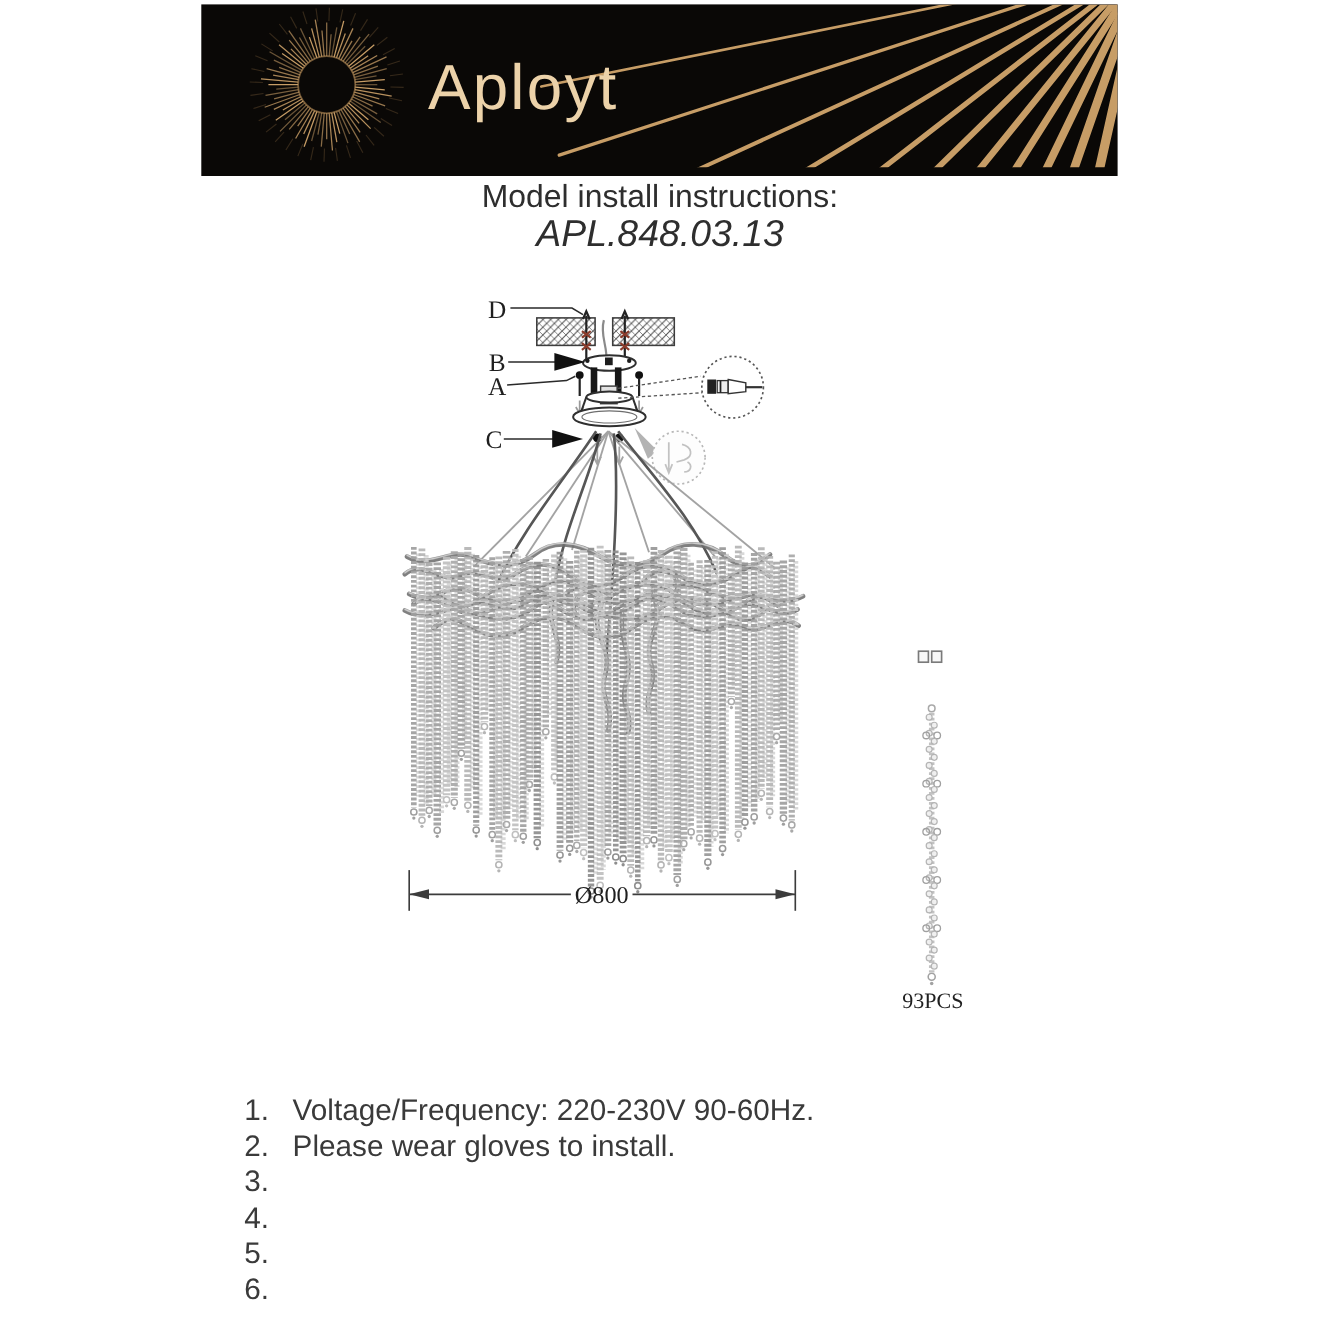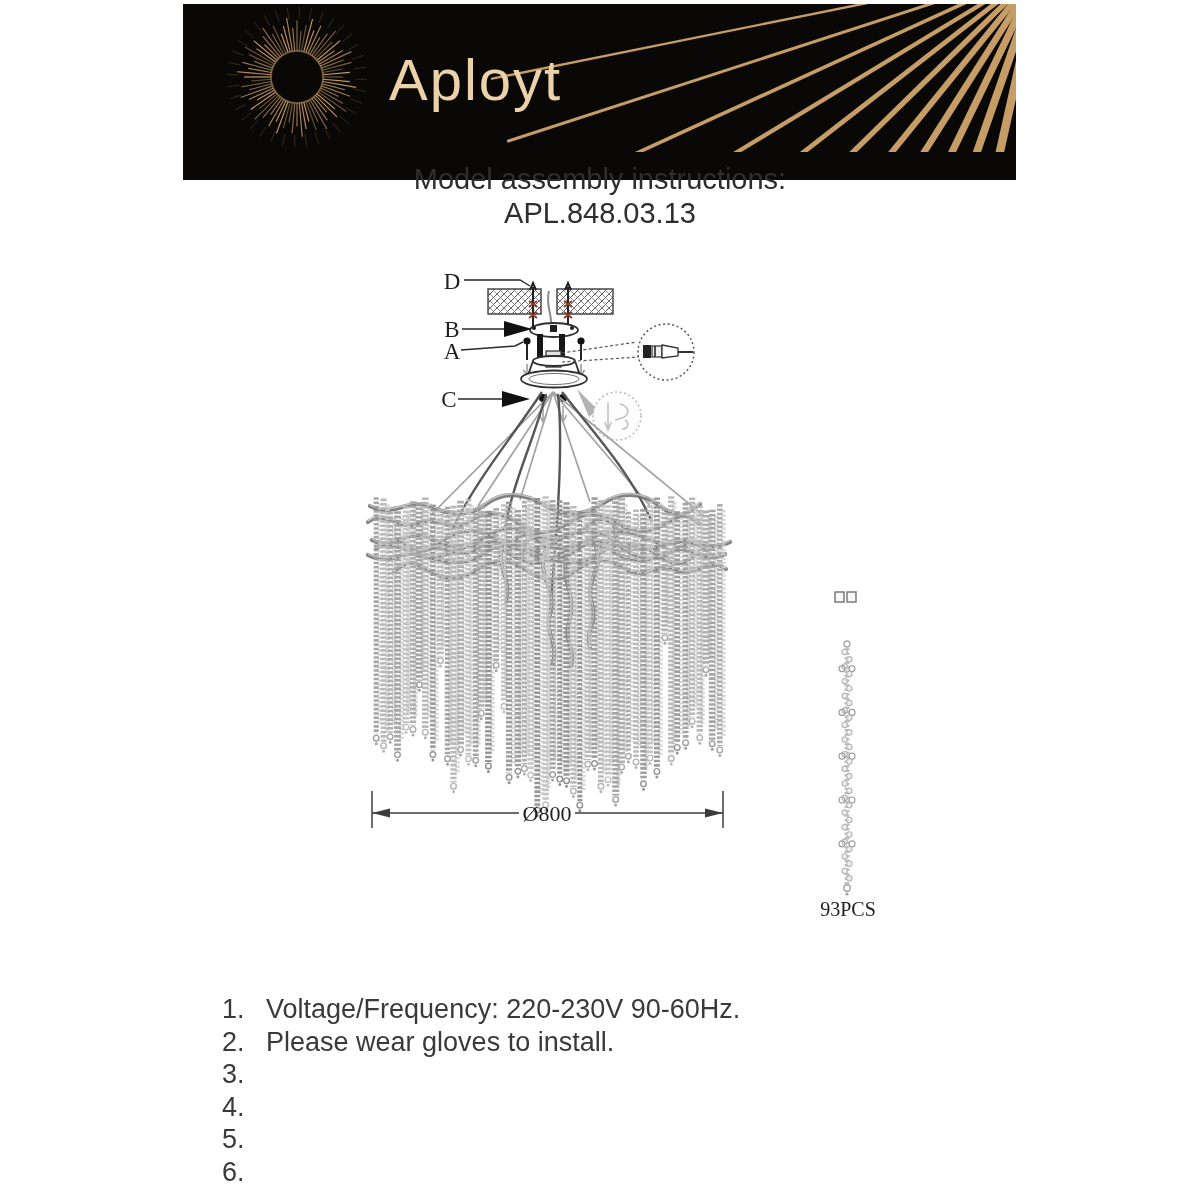--- a/index.html
+++ b/index.html
@@ -1,29 +1,29 @@
 <!DOCTYPE html>
 <html><head>
 <meta charset="utf-8">
 <style>
   html,body{margin:0;padding:0;background:#fff;}
   #page{position:relative;width:1200px;height:1200px;background:#fff;overflow:hidden;
         font-family:"Liberation Sans",sans-serif;}
 
   
-  #banner{position:absolute;left:183px;top:4px;width:833px;height:176px;
+  #banner{position:absolute;left:183px;top:4px;width:833px;height:156px;
           background:#0a0806;overflow:hidden;}
   #banner svg{position:absolute;left:0;top:0;}
   #brand{position:absolute;left:206px;top:40px;height:72px;line-height:72px;
          font-size:58px;letter-spacing:2px;color:#ecd2a9;font-weight:400;}
 
   
   #title-block{position:absolute;left:0;top:162px;width:1200px;text-align:center;color:#2e2e2e;}
   #title-block .t1{font-size:29px;line-height:34px;}
-  #title-block .t2{font-size:29px;line-height:34px;}
+  #title-block .t2{font-size:34px;line-height:34px;font-style:italic;}
 
   
   #diagram{position:absolute;left:0;top:0;width:1200px;height:1200px;}
   .serif-label{font-family:"Liberation Serif",serif;font-size:23px;fill:#1f1f1f;}
   .dim-label{font-family:"Liberation Serif",serif;font-size:22px;fill:#1f1f1f;}
   .pcs-label{font-family:"Liberation Serif",serif;font-size:20px;fill:#1f1f1f;}
   .leader{stroke:#2a2a2a;stroke-width:1.4;fill:none;}
   .outline{stroke:#2f2f2f;stroke-width:1.8;fill:#fff;}
   .tube-dark{stroke:#6f6f6f;stroke-width:4.2;fill:none;stroke-linecap:round;opacity:.88;}
   .tube-lite{stroke:#e7e7e7;stroke-width:1.3;fill:none;stroke-linecap:round;opacity:.85;}
@@ -165,21 +165,21 @@
           <line x1="858" y1="-36" x2="378.9960143101163" y2="254.0951252489529" stroke="#c79d66" stroke-width="4.2" stroke-linecap="round"></line>
           <line x1="858" y1="-36" x2="348.82777893364164" y2="197.11724366582467" stroke="#c79d66" stroke-width="3.6" stroke-linecap="round"></line>
           <line x1="858" y1="-36" x2="325.4083508747141" y2="137.04951684997062" stroke="#c79d66" stroke-width="3.0" stroke-linecap="round"></line>
           <line x1="858" y1="-36" x2="309.04814221183585" y2="74.68811061231074" stroke="#c79d66" stroke-width="2.4" stroke-linecap="round"></line>
         </g>
     </svg>
     <span id="brand">Aployt</span>
   </div>
 
   <div id="title-block">
-    <div class="t1">Model assembly instructions:</div>
+    <div class="t1">Model install instructions:</div>
     <div class="t2">APL.848.03.13</div>
   </div>
 
   <svg id="diagram" viewBox="0 0 1200 1200">
     <defs>
       <pattern id="hatch" width="7" height="7" patternUnits="userSpaceOnUse">
         <path d="M0,7 L7,0 M-1,1 L1,-1 M6,8 L8,6" stroke="#555" stroke-width="1" fill="none"></path>
         <path d="M0,0 L7,7 M6,-1 L8,1 M-1,6 L1,8" stroke="#777" stroke-width=".8" fill="none"></path>
       </pattern>
       <path id="w1" d="M368,522 c17,-14 33,10 50,1 s33,11 50,-1 s33,-12 50,1 s33,12 50,0 s33,-12 50,0 s33,10 50,-1 s20,-6 32,2"></path>

